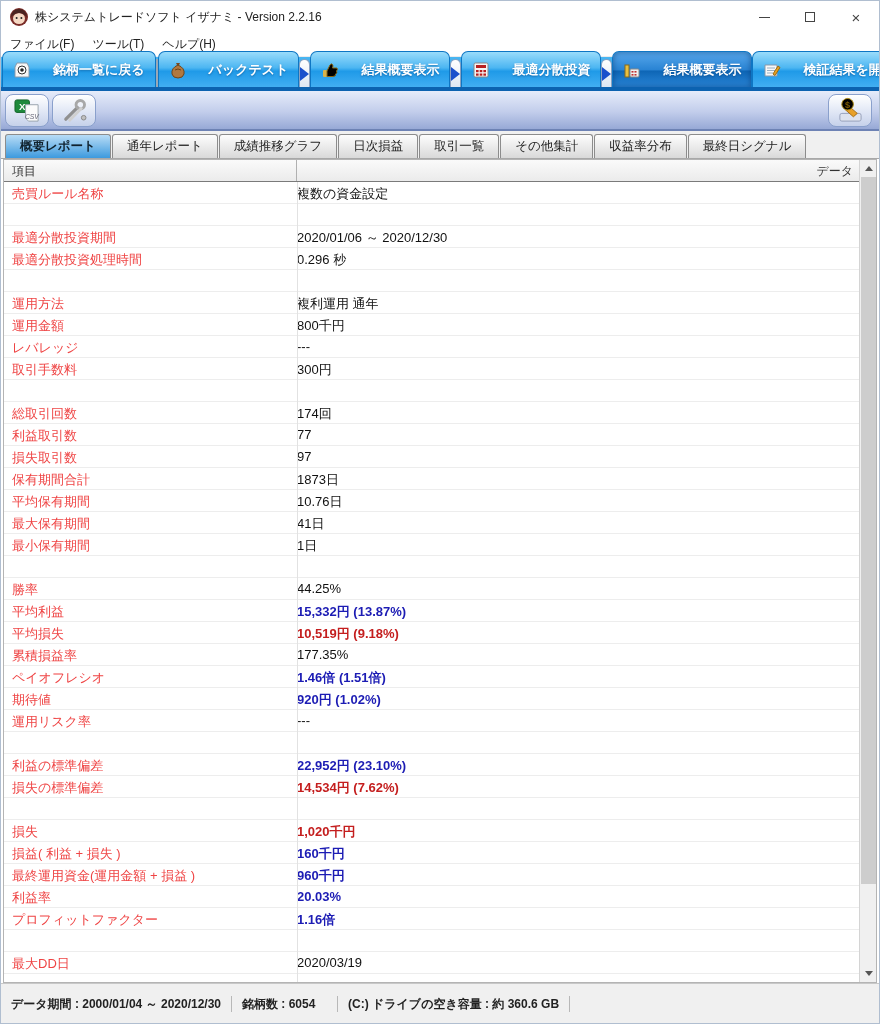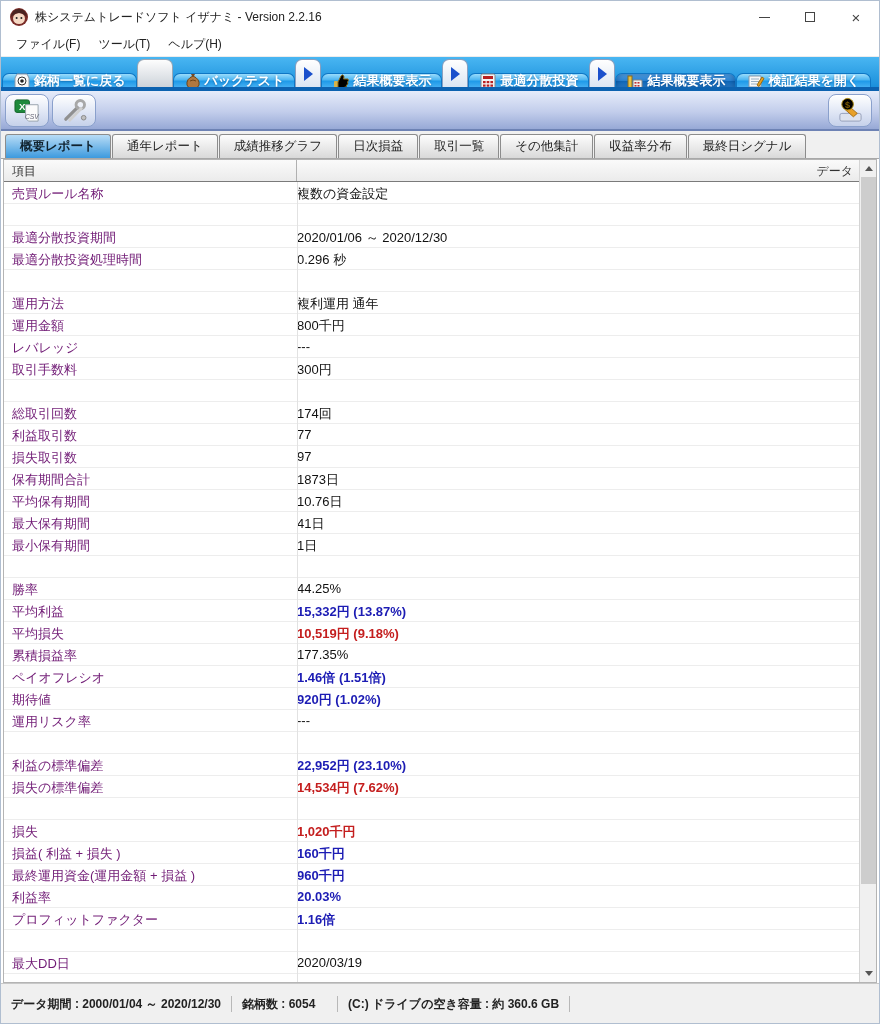--- a/index.html
+++ b/index.html
@@ -12,27 +12,27 @@
   }
   
   .titlebar { height:32px; background:#ffffff; display:flex; align-items:center; flex-shrink:0; }
   .titlebar .appicon { width:20px; height:20px; margin:0 6px 0 8px; }
   .titlebar .title { font-size:12px; color:#222; flex:1; }
   .wc { width:46px; height:32px; display:flex; align-items:center; justify-content:center; cursor:default; }
   .wc-min i { display:block; width:11px; height:1px; background:#444; }
   .wc-max i { display:block; width:10px; height:10px; border:1px solid #444; }
   .wc-close i { font-style:normal; font-size:15px; color:#444; line-height:1; }
   
-  .menubar { height:24px; background:#fff; display:flex; align-items:center; padding-left:6px; border-bottom:1px solid #ececec; flex-shrink:0; }
+  .menubar { height:24px; background:#fff; display:flex; align-items:center; border-bottom:1px solid #ececec; flex-shrink:0; }
   .menu-item { font-size:12px; color:#222; padding:3px 9px; }
   
   .navbar { height:34px; background:linear-gradient(#49b6f2,#148ad8); flex-shrink:0; position:relative; }
   .navrow { height:30px; display:flex; align-items:flex-end; padding:0 1px; }
   .navbar::after { content:""; position:absolute; left:0; right:0; bottom:0; height:4px; background:#0c62b0; }
-  .nav-btn { height:14px; display:flex; align-items:center; gap:3px; padding:0 10px;
+  .nav-btn { height:36px; display:flex; align-items:center; gap:22px; padding:0 10px;
     background:linear-gradient(#9adcfb 0%,#4cb6f2 45%,#1f9ae8 55%,#42aef2 100%);
     border:1px solid #0e76c4; border-bottom:none; border-radius:7px 7px 0 0;
     color:#fff; font-size:13px; font-weight:bold; text-shadow:0 1px 2px rgba(0,60,120,.55);
     white-space:nowrap; cursor:pointer; }
   .nav-btn.active { background:linear-gradient(#57a8ec 0%,#2a84d4 50%,#0e66b6 55%,#2a86d8 100%); box-shadow:inset 0 0 6px rgba(0,40,90,.5); }
   .nav-sep { width:36px; height:28px; border-radius:7px 7px 0 0; background:linear-gradient(#fdfdfd,#cdd3da); border:1px solid #9aa8b6; border-bottom:none; }
   .nav-arrow { width:26px; height:28px; border-radius:7px 7px 0 0; background:linear-gradient(#ffffff,#dce6f2);
     border:1px solid #8aa0c0; border-bottom:none; display:flex; align-items:center; justify-content:center; cursor:pointer; }
   .nav-arrow i { display:block; width:0; height:0; border-left:9px solid #1a50cc; border-top:7px solid transparent; border-bottom:7px solid transparent; }
   .nav-icon { width:18px; height:18px; flex-shrink:0; }
@@ -52,21 +52,21 @@
     border-radius:3px 3px 0 0; margin-right:1px; white-space:nowrap; cursor:pointer; }
   .tab.active { background:linear-gradient(#b8dcf6,#3d9ade); font-weight:bold; color:#10222e; }
   
   .tablewrap { flex:1; margin:0 2px; border:1px solid #b4b4b4; background:#fff; display:flex; flex-direction:column; overflow:hidden; position:relative; }
   .thead { height:22px; display:flex; background:linear-gradient(#fafafa,#ebebeb); border-bottom:1px solid #7a7a7a; flex-shrink:0; font-size:12px; color:#333; }
   .thead .h-item { width:293px; padding:3px 0 0 8px; border-right:1px solid #b0b0b0; }
   .thead .h-data { flex:1; text-align:right; padding:3px 6px 0 0; }
   .tbody { flex:1; position:relative; overflow:hidden; }
   .col-divider { position:absolute; left:293px; top:0; bottom:0; width:1px; background:#e2e2e2; }
   .trow { height:22px; display:flex; border-bottom:1px solid #ededed; font-size:13px; }
-  .trow .label { width:293px; padding:3px 0 0 8px; white-space:nowrap; overflow:hidden; color:#701a75; }
+  .trow .label { width:293px; padding:3px 0 0 8px; white-space:nowrap; overflow:hidden; color:#ef4444; }
   .trow .value { flex:1; padding:3px 8px 0 0; white-space:nowrap; }
   .value.black { color:#111; }
   .value.blue { color:#1c1cb4; font-weight:bold; }
   .value.red  { color:#c41e1e; font-weight:bold; }
   
   .vscroll { position:absolute; top:0; right:0; bottom:0; width:17px; background:#f0f0f0; border-left:1px solid #d4d4d4; }
   .sb-arrow { position:absolute; left:0; width:17px; height:17px; display:flex; align-items:center; justify-content:center; cursor:pointer; }
   .sb-up { top:0; } .sb-down { bottom:0; }
   .sb-up i { width:0;height:0;border-bottom:5px solid #555;border-left:4px solid transparent;border-right:4px solid transparent; }
   .sb-down i { width:0;height:0;border-top:5px solid #555;border-left:4px solid transparent;border-right:4px solid transparent; }

